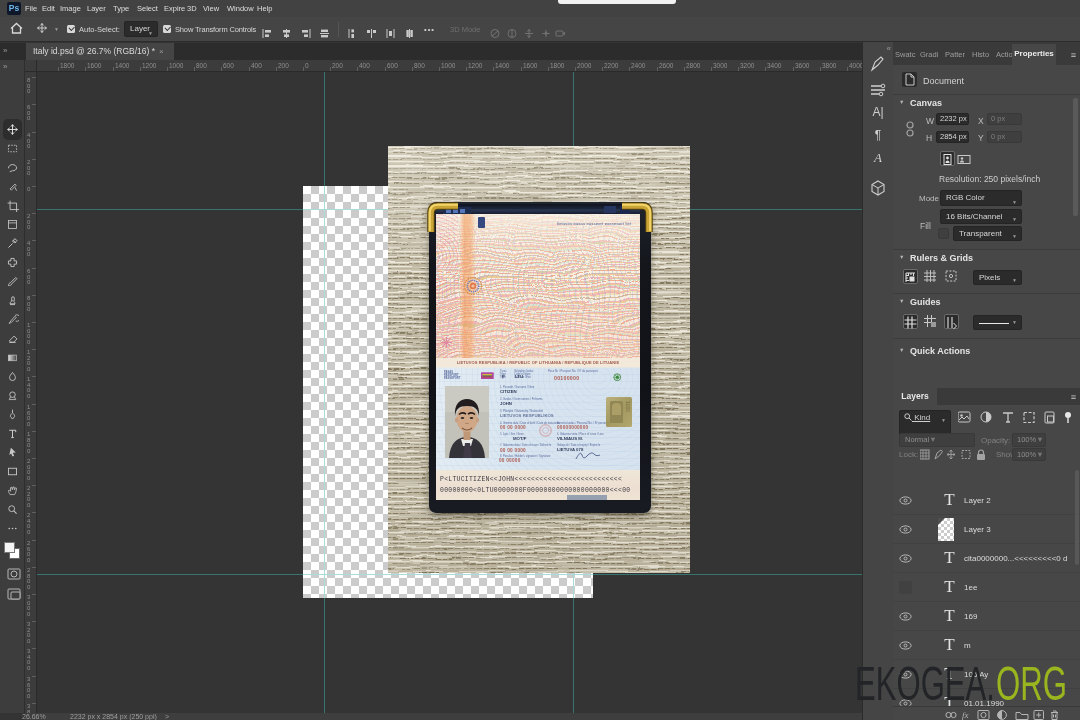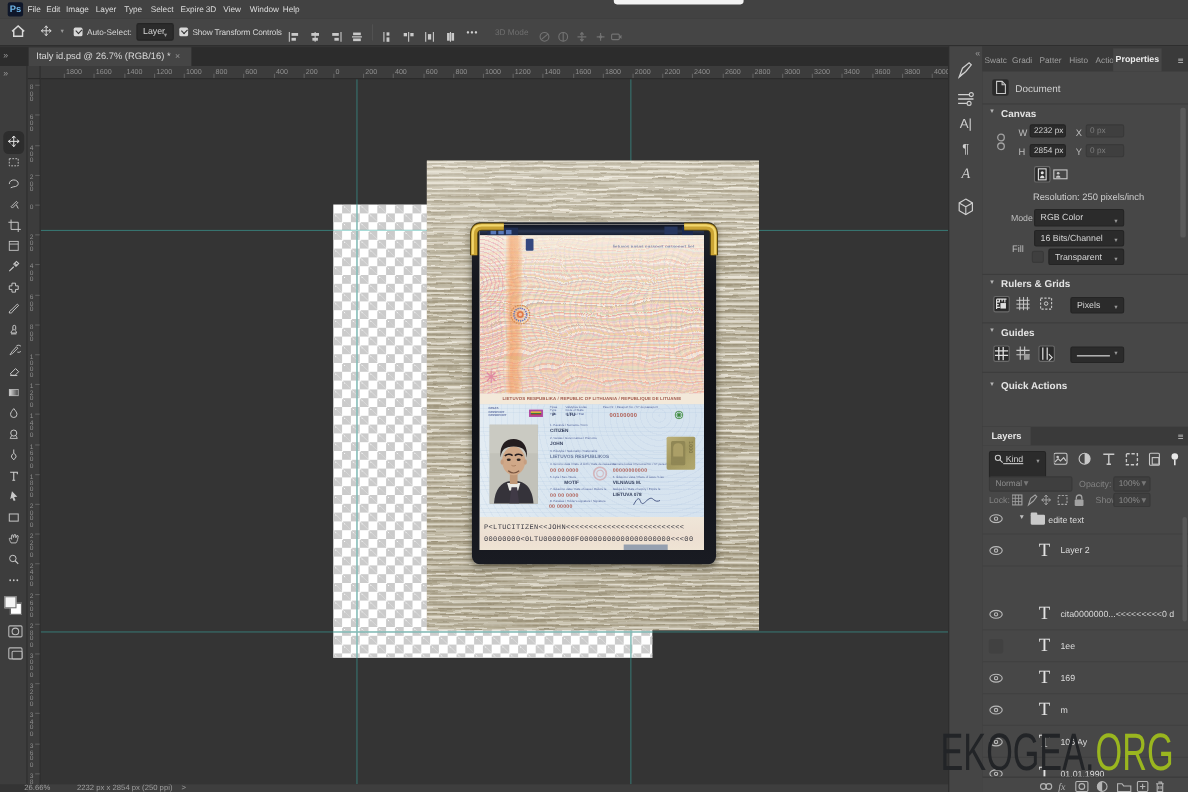--- a/index.html
+++ b/index.html
@@ -746,37 +746,38 @@
           <path d="M0 4h9M0 7h9M3 1v9M6 1v9" stroke="#a2a2a2" stroke-width="0.8"></path>
         <path d="M15 10l2-6 4-3 1.5 1.5-3 4z" fill="none" stroke="#a2a2a2"></path>
         <path d="M31 1v9M27 5.5h8M31 1l-1.5 1.8M31 1l1.5 1.8M31 10l-1.5-1.8M31 10l1.5-1.8M27 5.5l1.8-1.5M27 5.5l1.8 1.5M35 5.5l-1.8-1.5M35 5.5l-1.8 1.5" stroke="#a2a2a2" stroke-width="0.9" fill="none"></path>
         <rect x="42" y="1.5" width="8" height="8" fill="none" stroke="#a2a2a2" stroke-dasharray="2 1.2"></rect>
         <rect x="57" y="5" width="8" height="6" rx="1" fill="#a2a2a2"></rect>
           <path d="M58.5 5V3.5a2.5 2.5 0 015 0V5" fill="none" stroke="#a2a2a2" stroke-width="1.2"></path>
       </svg>
       <div style="position:absolute;left:103px;top:1px;font-size:8px;color:#828282;">Show:</div>
       <div class="pboxg" style="left:119px;top:-1px;width:34px;height:13px;line-height:11px;padding-left:4px;color:#8e8e8e;">100%<span class="dc" style="top:2px;color:#777;">▼</span></div>
     </div>
-    <div class="lrow" style="top:69px;">
-        <svg style="position:absolute;left:6px;top:10px" width="13" height="9" viewBox="0 0 13 9">
-          <ellipse cx="6.5" cy="4.5" rx="5.6" ry="3.6" fill="none" stroke="#b9b9b9" stroke-width="1"></ellipse>
-          <circle cx="6.5" cy="4.5" r="1.5" fill="none" stroke="#b9b9b9" stroke-width="1"></circle>
-        </svg>
-        <div style="position:absolute;left:33px;top:11px;width:7px;height:7px;color:#c0c0c0;font-size:6px;line-height:7px;">▼</div>
-        <div style="position:absolute;left:44px;top:11px;width:13px;height:9px;background:#c9c9c9;border-radius:1px;"></div>
-        <div style="position:absolute;left:44px;top:9px;width:6px;height:3px;background:#c9c9c9;border-radius:1px 1px 0 0;"></div>
-        <div class="lname" style="left:60px;top:11px;">edite text</div>
-      </div>
 <div class="lrow" style="top:98px;">
         <svg style="position:absolute;left:6px;top:10px" width="13" height="9" viewBox="0 0 13 9">
           <ellipse cx="6.5" cy="4.5" rx="5.6" ry="3.6" fill="none" stroke="#b9b9b9" stroke-width="1"></ellipse>
           <circle cx="6.5" cy="4.5" r="1.5" fill="none" stroke="#b9b9b9" stroke-width="1"></circle>
         </svg>
         <div style="position:absolute;left:50px;top:5px;width:13px;height:18px;color:#e3e3e3;font-family:'Liberation Serif',serif;font-size:17px;line-height:18px;text-align:center;">T</div>
         <div class="lname" style="left:71px;">Layer 2</div>
+      </div>
+<div class="lrow" style="top:127px;">
+        <svg style="position:absolute;left:6px;top:10px" width="13" height="9" viewBox="0 0 13 9">
+          <ellipse cx="6.5" cy="4.5" rx="5.6" ry="3.6" fill="none" stroke="#b9b9b9" stroke-width="1"></ellipse>
+          <circle cx="6.5" cy="4.5" r="1.5" fill="none" stroke="#b9b9b9" stroke-width="1"></circle>
+        </svg>
+        <div style="position:absolute;left:45px;top:3px;width:16px;height:23px;background-image:linear-gradient(45deg,#ccc 25%,transparent 25%,transparent 75%,#ccc 75%),linear-gradient(45deg,#ccc 25%,transparent 25%,transparent 75%,#ccc 75%);background-size:6px 6px;background-position:0 0,3px 3px;background-color:#fff;"></div>
+        <svg style="position:absolute;left:45px;top:3px;" width="7" height="7">
+          <polygon points="0,0 7,0 0,7" fill="#4f4f4f"></polygon>
+        </svg>
+        <div class="lname" style="left:71px;">Layer 3</div>
       </div>
 <div class="lrow" style="top:156px;">
         <svg style="position:absolute;left:6px;top:10px" width="13" height="9" viewBox="0 0 13 9">
           <ellipse cx="6.5" cy="4.5" rx="5.6" ry="3.6" fill="none" stroke="#b9b9b9" stroke-width="1"></ellipse>
           <circle cx="6.5" cy="4.5" r="1.5" fill="none" stroke="#b9b9b9" stroke-width="1"></circle>
         </svg>
         <div style="position:absolute;left:50px;top:5px;width:13px;height:18px;color:#e3e3e3;font-family:'Liberation Serif',serif;font-size:17px;line-height:18px;text-align:center;">T</div>
         <div class="lname" style="left:71px;">cita0000000...&lt;&lt;&lt;&lt;&lt;&lt;&lt;&lt;&lt;0 d</div>
       </div>
 <div class="lrow" style="top:185px;">

